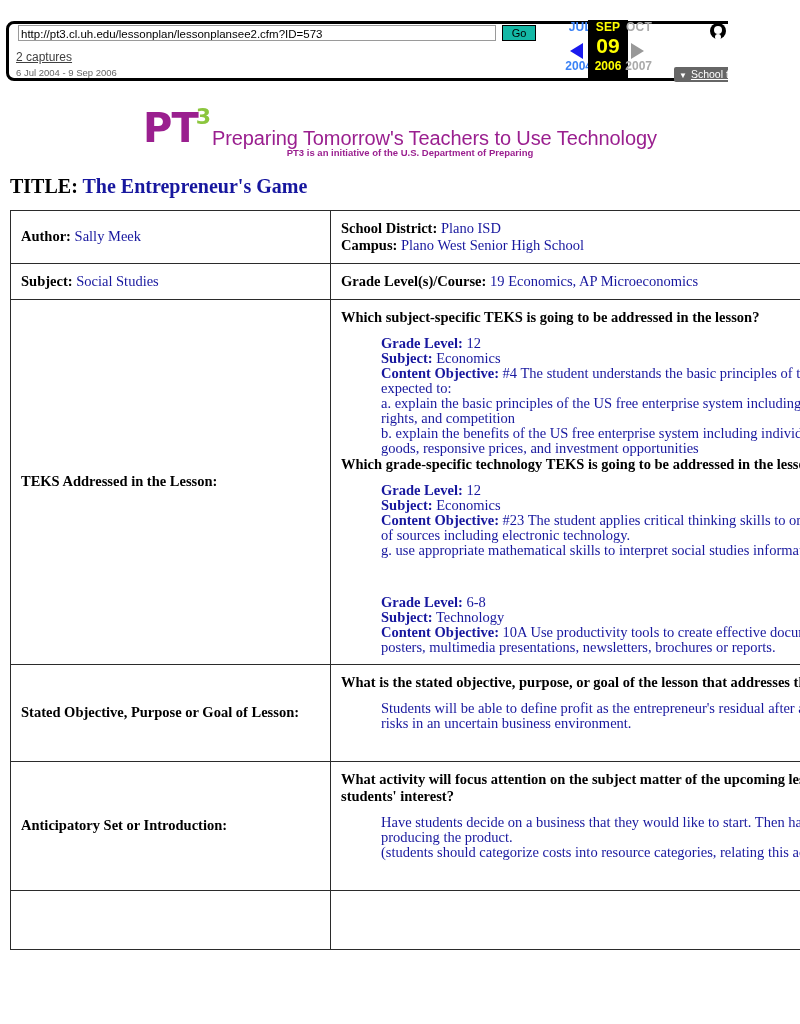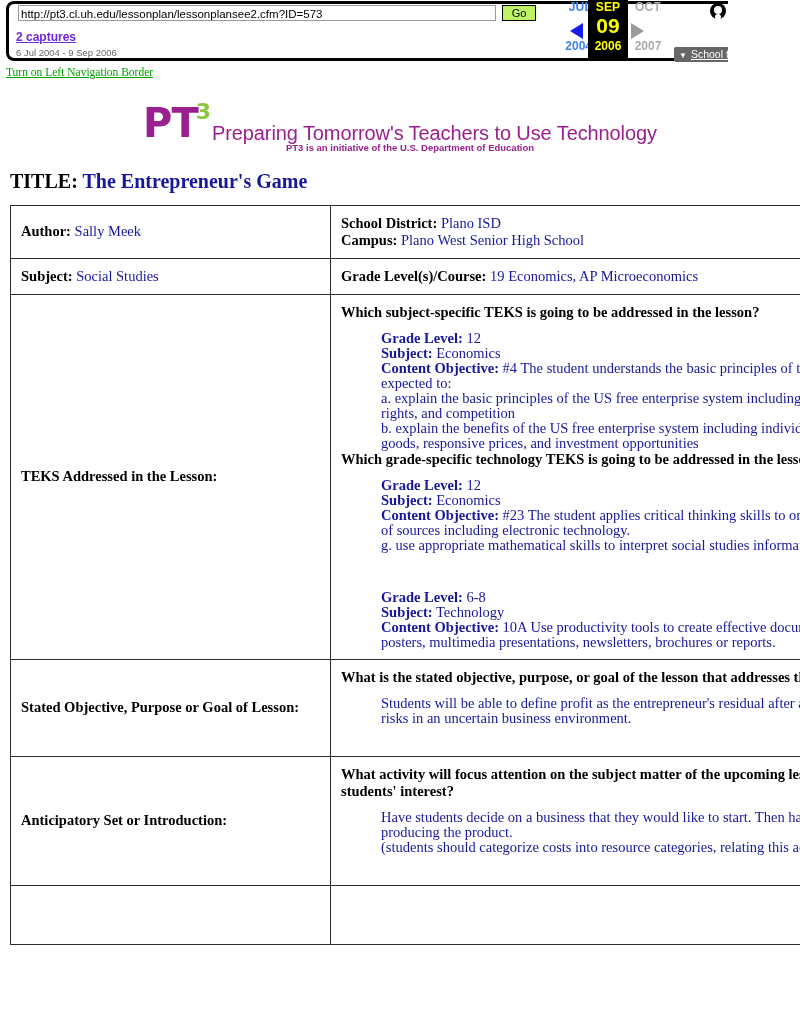--- a/index.html
+++ b/index.html
@@ -13,20 +13,21 @@
   }
 
   
   #wm-toolbar {
     position: relative;
     width: 728px;
     height: 64px;
     background: #ffffff;
     overflow: hidden;
     font-family: "Liberation Sans", "DejaVu Sans", sans-serif;
+    margin-top: 20px;
   }
   #wm-toolbar .wm-frame {
     position: absolute;
     left: 6px; top: 1px;
     width: 788px; height: 60px;
     border: 3px solid #000;
     border-radius: 8px;
     box-sizing: border-box;
     background: #fff;
   }
@@ -49,36 +50,36 @@
     color: #000;
     padding: 0 2px;
     box-sizing: border-box;
     white-space: nowrap;
     overflow: hidden;
   }
   .wm-go-btn {
     height: 16px;
     min-width: 34px;
     border: 1px solid #000;
-    background: #bef264;
+    background: #14b8a6;
     font-size: 11px;
     font-family: "Liberation Sans", "DejaVu Sans", sans-serif;
     color: #000;
     text-align: center;
     line-height: 14px;
     box-sizing: border-box;
     padding: 0 6px;
     cursor: pointer;
   }
   .wm-captures {
     position: absolute;
     left: 16px; top: 30px;
     font-size: 12px;
-    font-weight: bold;
-    color: #6d28d9;
+    font-weight: normal;
+    color: #404040;
     text-decoration: underline;
     font-family: "Liberation Sans", "DejaVu Sans", sans-serif;
     cursor: pointer;
   }
   .wm-daterange {
     position: absolute;
     left: 16px; top: 47px;
     font-size: 9.5px;
     color: #666;
     font-family: "Liberation Sans", "DejaVu Sans", sans-serif;
@@ -101,21 +102,21 @@
     font-weight: bold;
     line-height: 24px;
   }
   .wm-month-col .myear {
     font-size: 12px;
     font-weight: bold;
     line-height: 16px;
   }
   .wm-col-prev { left: 552px; }
   .wm-col-cur  { left: 588px; background: #000; width: 40px; text-align: center; }
-  .wm-col-next { left: 628px; }
+  .wm-col-next { left: 612px; text-align: right; }
   .wm-col-prev .mname, .wm-col-prev .myear { color: #3b82f6; text-align: right; }
   .wm-col-cur  .mname, .wm-col-cur .mday, .wm-col-cur .myear { color: #ffff00; }
   .wm-col-next .mname, .wm-col-next .myear { color: #aaaaaa; }
 
   .wm-arrow-left {
     position: absolute;
     left: 570px; top: 23px;
     width: 0; height: 0;
     border-top: 8px solid transparent;
     border-bottom: 8px solid transparent;
@@ -394,27 +395,26 @@
     </svg>
   </div>
 
   <div class="wm-about">
     <span class="caret">▼</span><span class="abt-label">School this capture</span>
   </div>
 </div>
 
 <div id="page">
 
-  <a class="leftnav-link">Turn on Left Navigation Border</a>
 
   <div class="logo-block">
     <div class="logo-row">
       <span class="logo-pt">PT</span><span class="logo-3">3</span><span class="logo-tag">Preparing Tomorrow's Teachers to Use Technology</span>
     </div>
-    <div class="logo-sub">PT3 is an initiative of the U.S. Department of Education</div>
+    <div class="logo-sub">PT3 is an initiative of the U.S. Department of Preparing</div>
   </div>
 
 
   <div class="title-line">
     <span class="title-label">TITLE:</span>
     <span class="title-value">The Entrepreneur's Game</span>
   </div>
 
   <table class="lp">
     <tbody>

